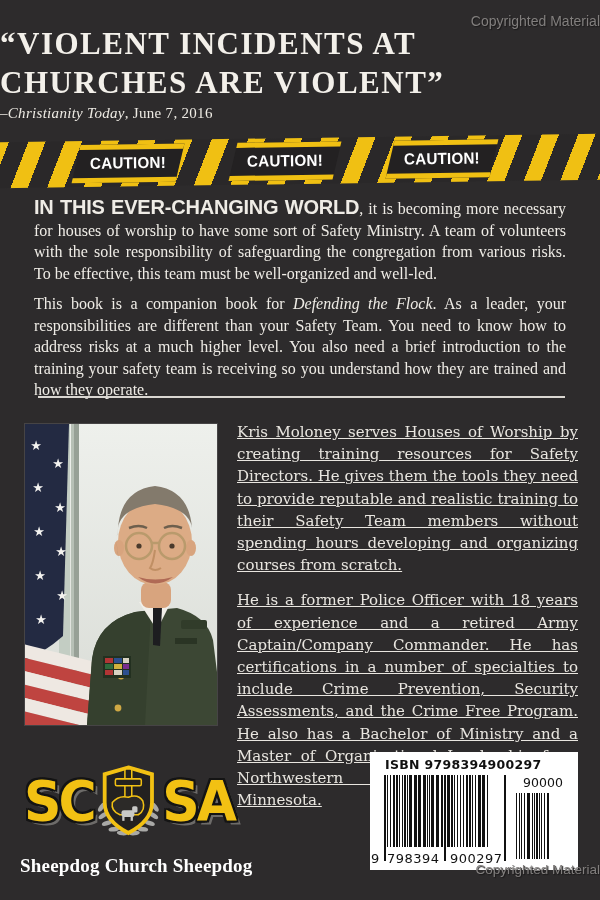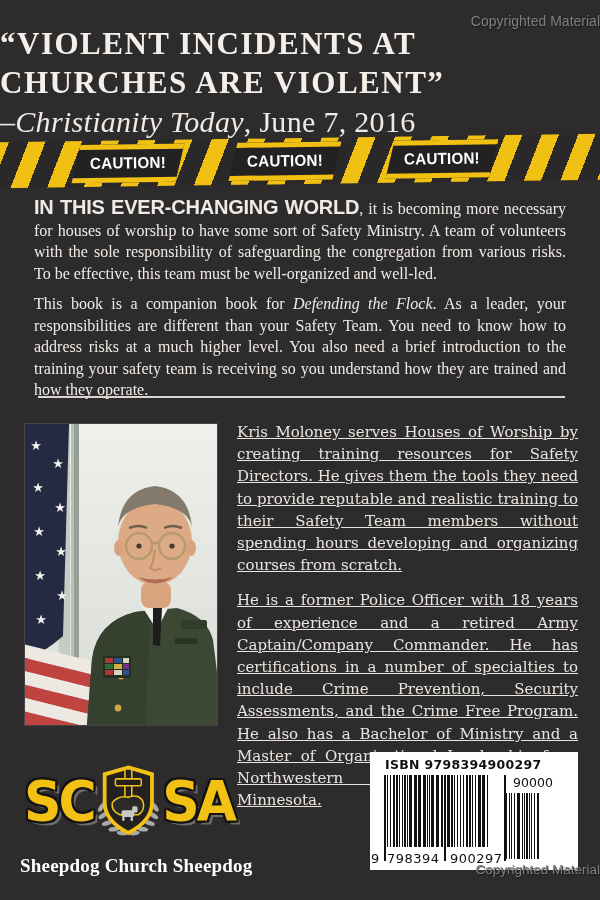--- a/index.html
+++ b/index.html
@@ -9,21 +9,21 @@
   
   .watermark{position:absolute;left:0;width:600px;text-align:right;
              font-family:"Liberation Sans",sans-serif;color:#827f7e;
              text-shadow:1px 1px 1px #1b1a1a;}
   .watermark.top{top:13px;font-size:14px;}
   .watermark.bottom{top:862px;font-size:13.5px;}
 
   
   .headline{position:absolute;top:24px;left:0;width:600px;text-align:left;}
   .headline .l{font-size:31px;line-height:39px;font-weight:700;letter-spacing:1.5px;color:#f3f0ea;}
-  .attribution{margin-top:3px;font-size:30px;letter-spacing:.3px;color:#eeebe4;}
+  .attribution{margin-top:3px;font-size:15px;letter-spacing:.3px;color:#eeebe4;}
   .attribution .src{font-style:italic;}
 
   
   .caution-band{position:absolute;left:-8px;top:138px;width:616px;height:46px;
     transform:rotate(-0.8deg);
     background:repeating-linear-gradient(112deg,#f0c013 0 16px,#2a2829 16px 34px);}
   .caution-badge{position:absolute;top:4px;height:38px;width:104px;background:#232122;
     border-top:5px solid #f0c013;border-bottom:5px solid #f0c013;box-sizing:border-box;
     transform:skewX(-14deg);display:flex;align-items:center;justify-content:center;}
   .caution-badge:nth-of-type(1){left:84px}
@@ -64,21 +64,21 @@
   .bc-main{position:absolute;left:14px;top:23px;width:124px;height:92px;}
   .bars{font-size:0;white-space:nowrap;overflow:hidden;}
   .bar{display:inline-block;vertical-align:top;background:#111;}
   .guard{position:absolute;top:0;width:2px;height:86px;background:#111;}
   .guard.g1{left:0}.guard.g2{left:60px}.guard.g3{left:120px}
   .bc-digits{position:absolute;top:76px;left:0;width:124px;height:16px;
              font-family:"DejaVu Sans",sans-serif;font-size:13px;}
   .bc-digits .d9{position:absolute;left:-13px;top:0;}
   .bc-digits .d-mid{position:absolute;left:3px;top:0;letter-spacing:.5px;}
   .bc-digits .d-right{position:absolute;left:66px;top:0;letter-spacing:.5px;}
-  .bc-supp{position:absolute;left:136px;top:23px;width:54px;}
+  .bc-supp{position:absolute;left:146px;top:23px;width:54px;}
   .supp-label{text-align:center;font-family:"DejaVu Sans",sans-serif;font-size:12.5px;margin-bottom:3px;}
 </style>
 </head>
 <body>
 
 <div class="cover">
 
   <div class="watermark top">Copyrighted Material</div>
 
   <div class="headline">

